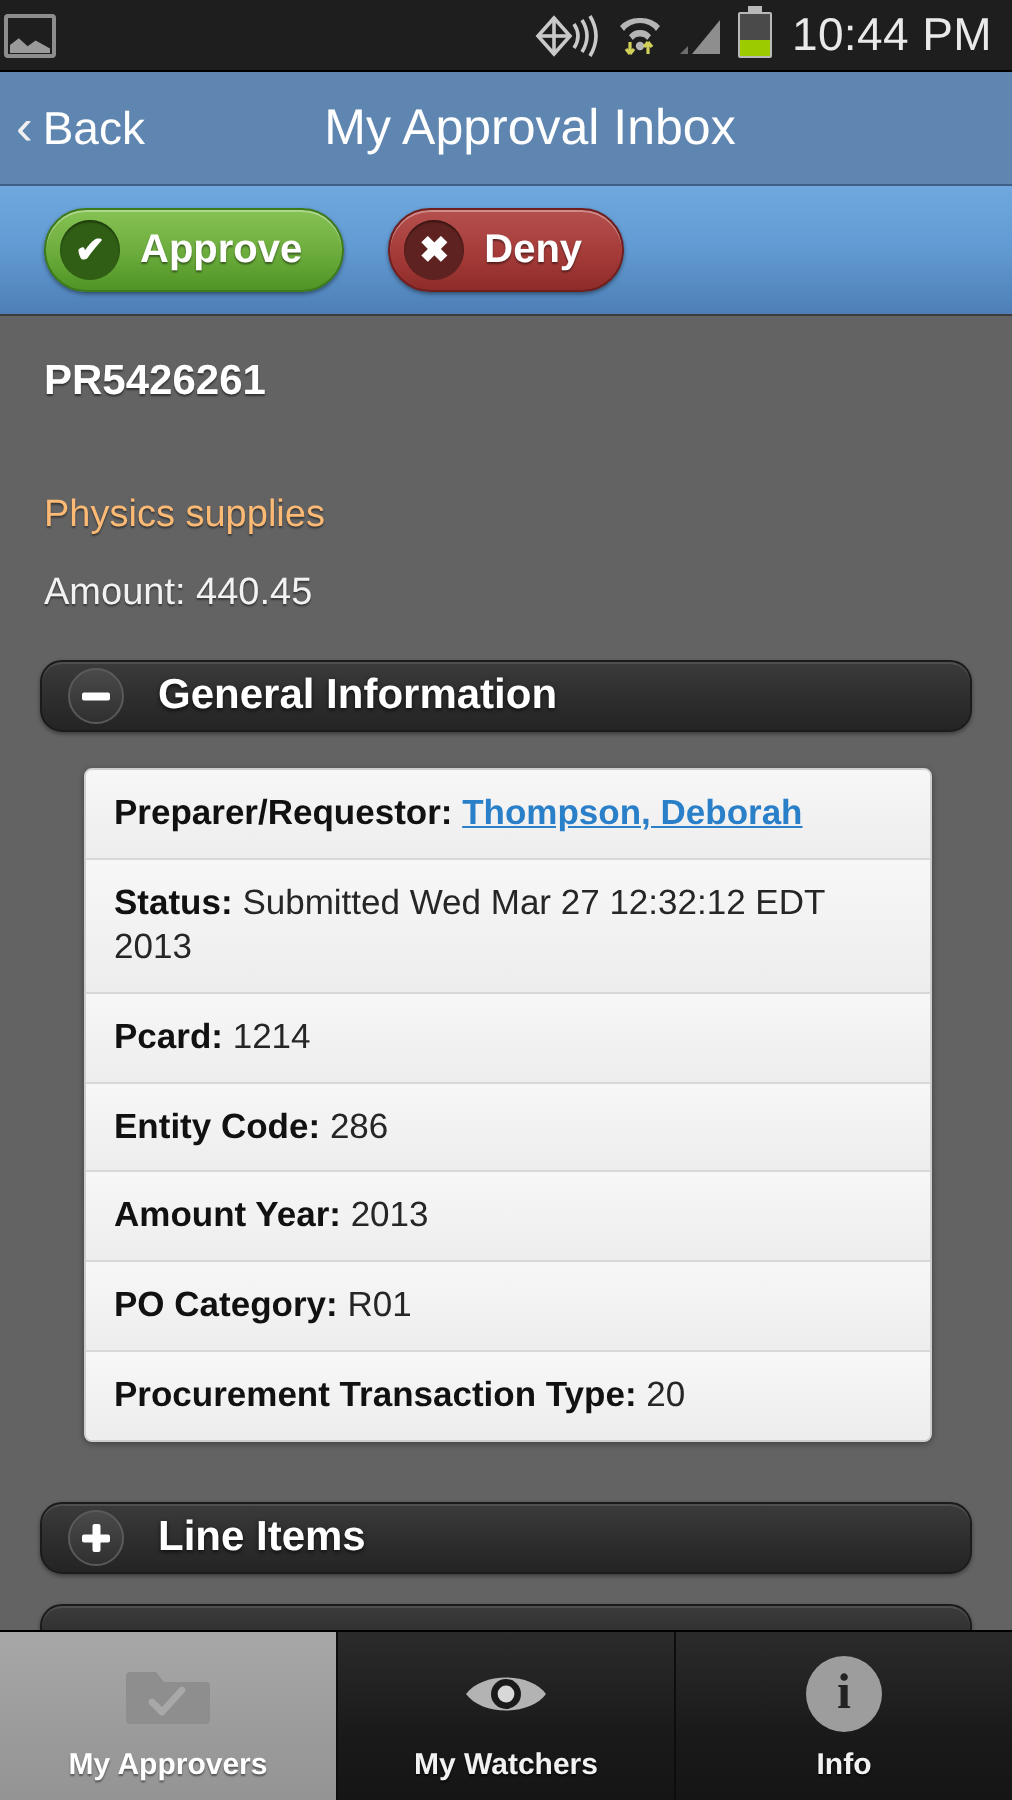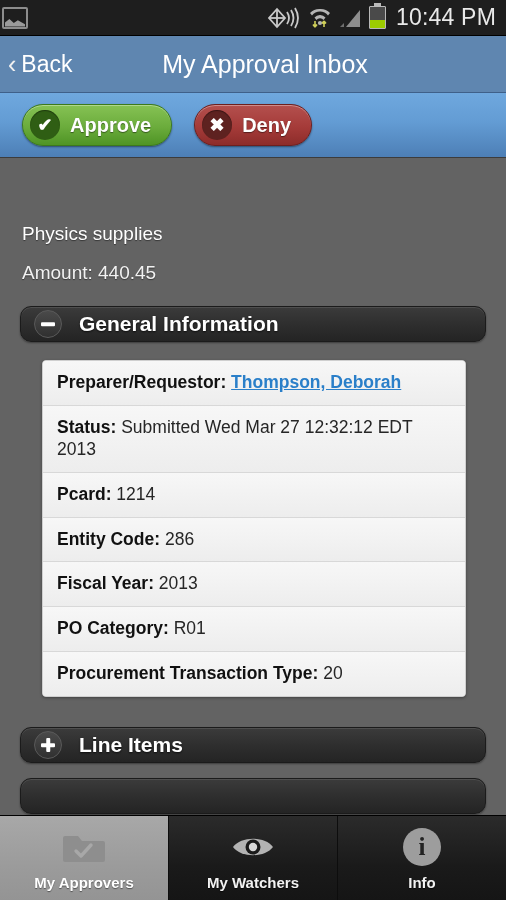--- a/index.html
+++ b/index.html
@@ -100,21 +100,21 @@
   .content{
     position:absolute; top:159px; left:0; right:0; bottom:85px;
     background:#636363; overflow:hidden;
   }
   .doc-head{ padding:20px 0 0 22px; }
   .doc-id{
     color:#ffffff; font-size:21px; font-weight:bold;
     text-shadow:0 1px 1px rgba(0,0,0,.5); margin-bottom:18px;
   }
   .doc-desc{
-    color:#ffffff; font-size:19px; margin-bottom:17px;
+    color:#fdba74; font-size:19px; margin-bottom:17px;
     text-shadow:0 1px 1px rgba(0,0,0,.45);
     margin-top:44px;
   }
   .doc-amount{
     color:#f2f2f2; font-size:19px;
     text-shadow:0 1px 1px rgba(0,0,0,.45);
   }
 
   
   .acc{ margin:22px 20px 0 20px; }
@@ -262,20 +262,21 @@
     </div>
     <div class="abtn abtn-deny">
       <span class="abtn-ico ico-x">✖</span>
       <span>Deny</span>
     </div>
   </div>
 
   <div class="content">
 
     <div class="doc-head">
+      <div class="doc-id">PR5426261</div>
       <div class="doc-desc">Physics supplies</div>
       <div class="doc-amount">Amount: 440.45</div>
     </div>
 
     <div class="acc">
       <div class="acc-head">
         <span class="acc-ico"></span>
         <span class="acc-title">General Information</span>
       </div>
     </div>
@@ -291,21 +292,21 @@
       </div>
       <div class="trow">
         <span class="tlabel">Pcard:</span>
         <span class="tval">1214</span>
       </div>
       <div class="trow">
         <span class="tlabel">Entity Code:</span>
         <span class="tval">286</span>
       </div>
       <div class="trow">
-        <span class="tlabel">Fiscal Year:</span>
+        <span class="tlabel">Amount Year:</span>
         <span class="tval">2013</span>
       </div>
       <div class="trow">
         <span class="tlabel">PO Category:</span>
         <span class="tval">R01</span>
       </div>
       <div class="trow">
         <span class="tlabel">Procurement Transaction Type:</span>
         <span class="tval">20</span>
       </div>

